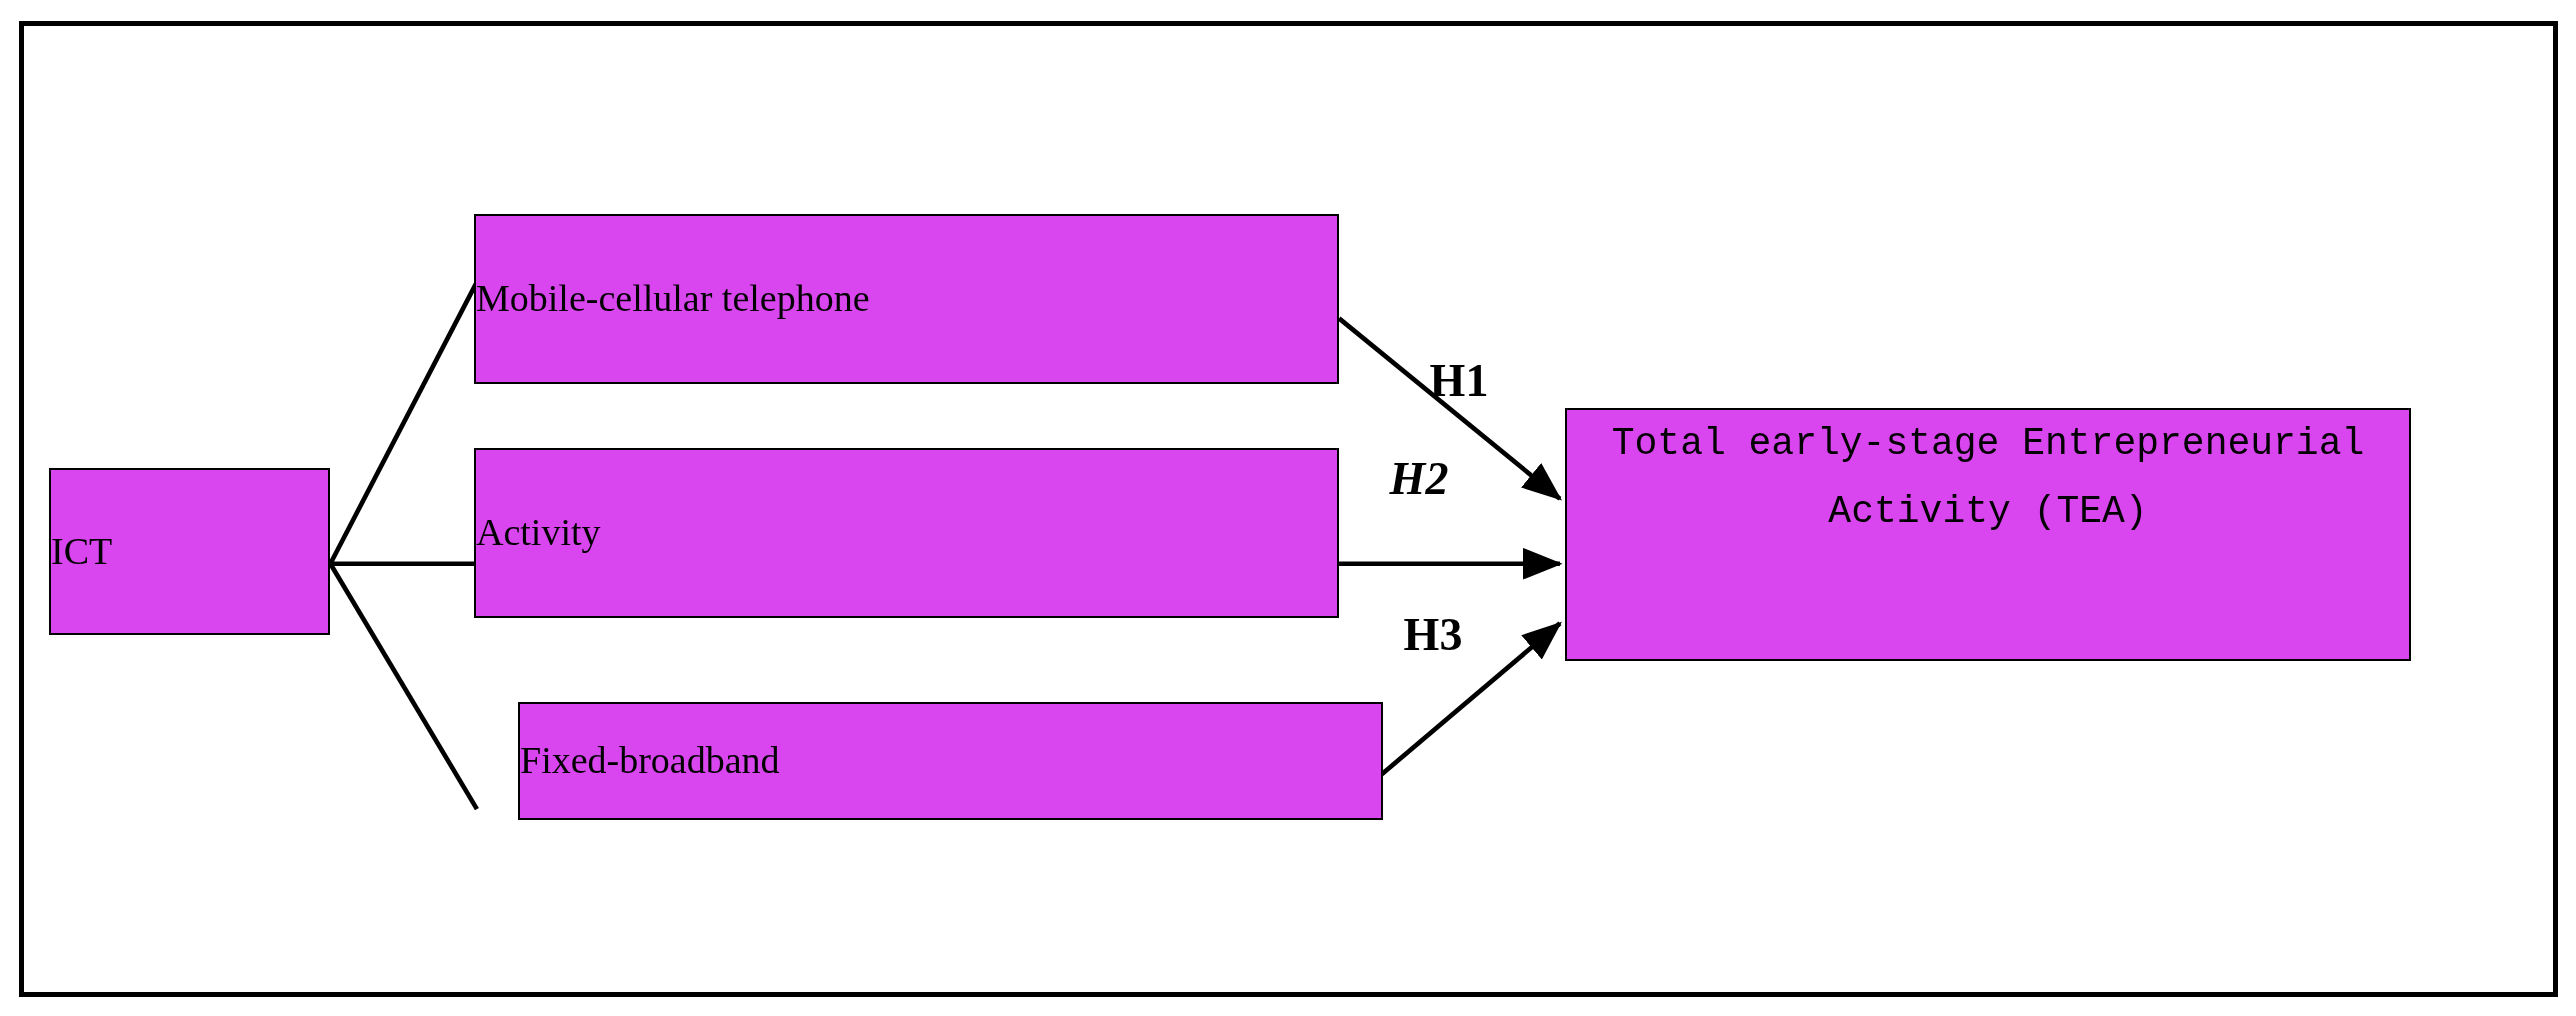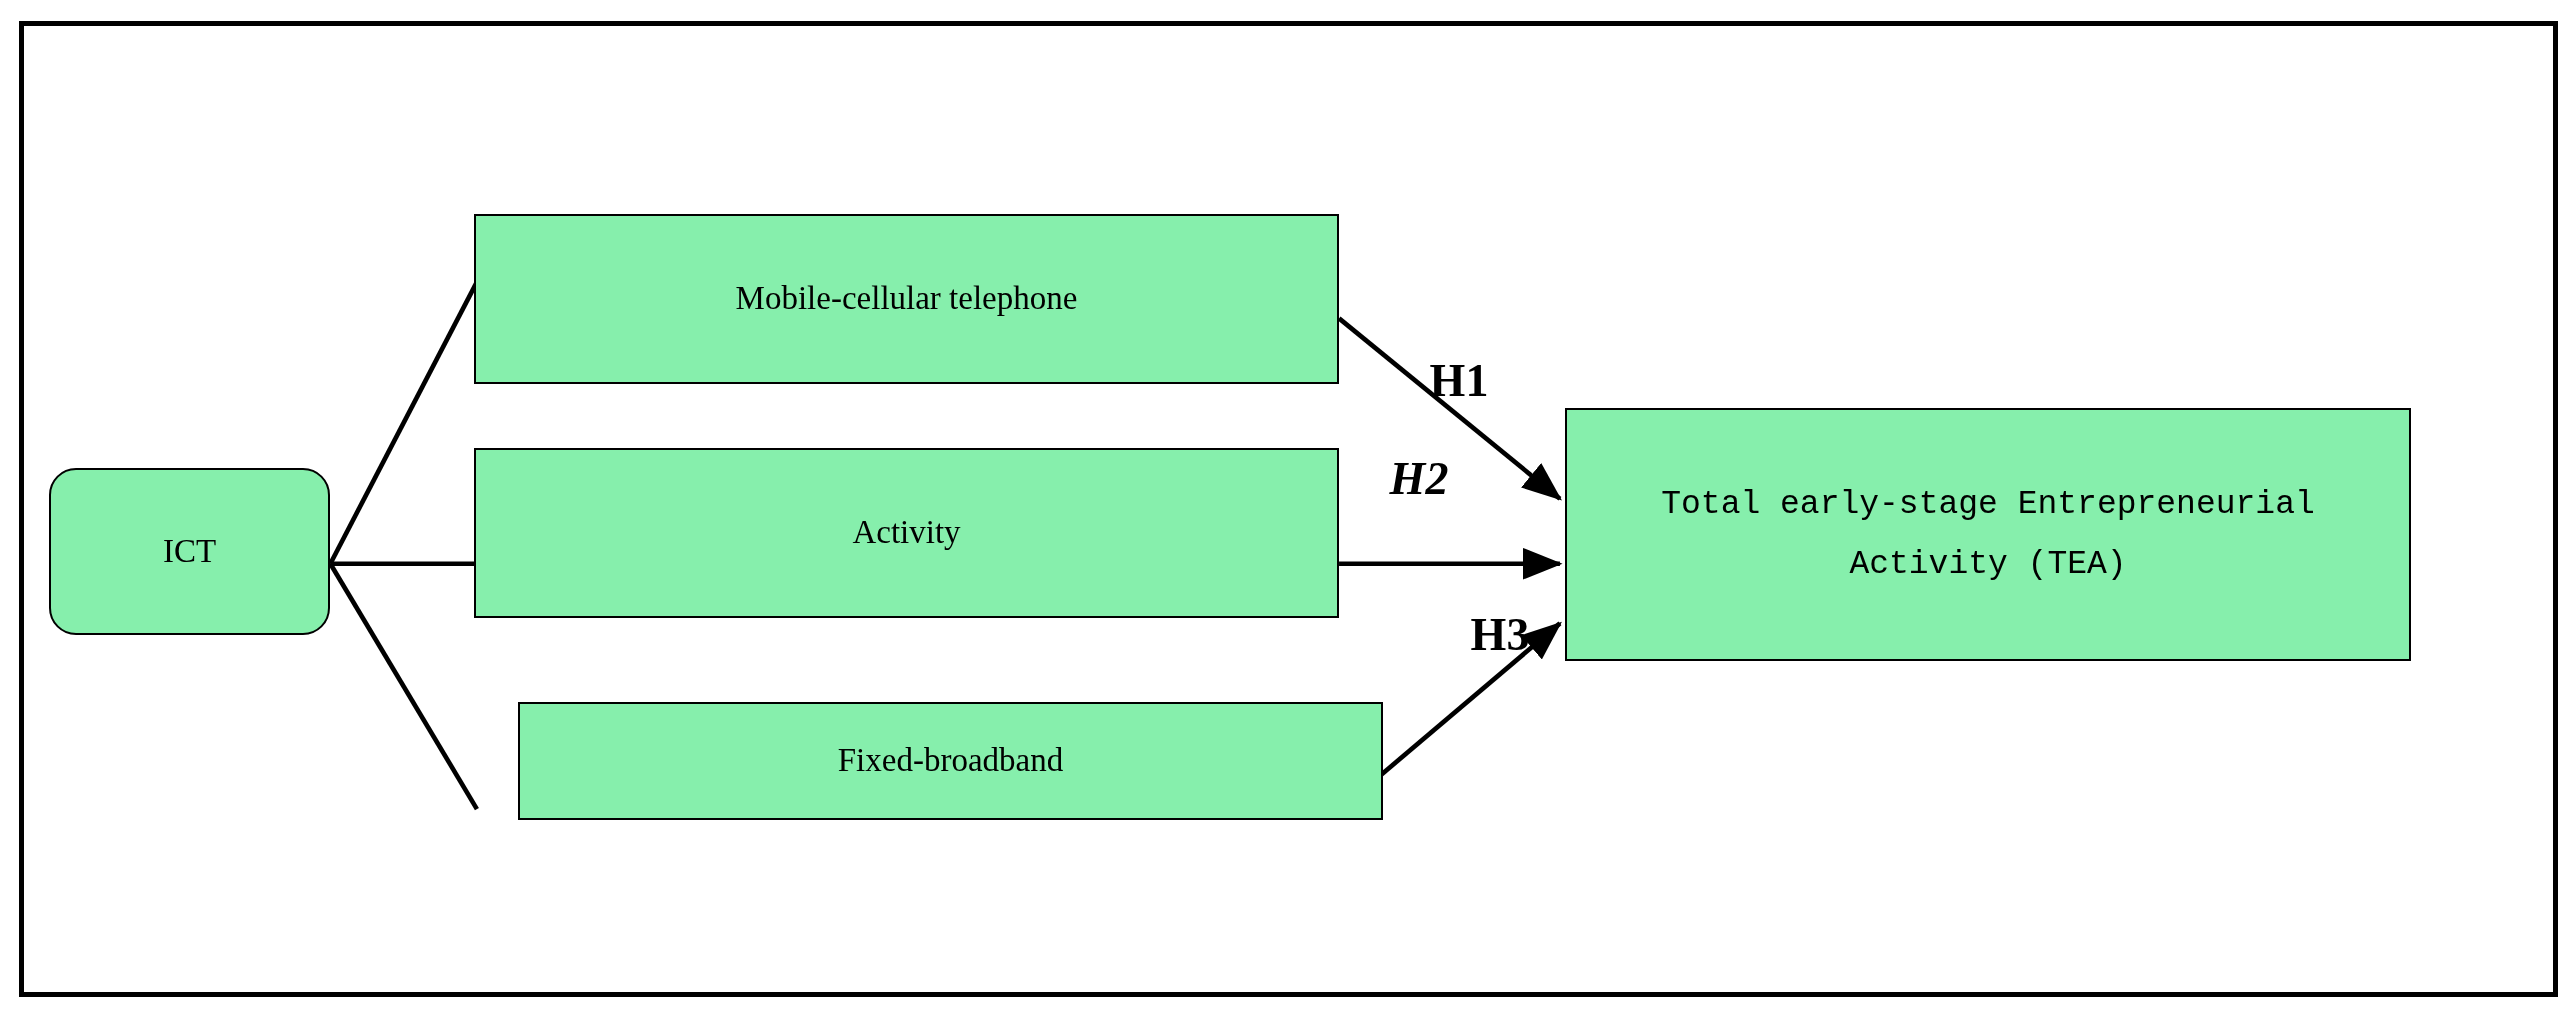--- a/index.html
+++ b/index.html
@@ -21,46 +21,45 @@
   }
   .wires {
     position: absolute;
     left: 0; top: 0;
     width: 2576px; height: 1016px;
   }
   .node {
     position: absolute;
     box-sizing: border-box;
     border: 2.7px solid #000000;
-    background: #86efac;
+    background: #d946ef;
     display: flex;
     align-items: center;
-    justify-content: center;
     text-align: center;
-    font-size: 33px;
+    font-size: 38px;
     line-height: 1.25;
     white-space: nowrap;
   }
-  .node-ict      { left: 49px;   top: 468px; width: 281px;  height: 167px; border-radius: 27px; }
+  .node-ict      { left: 49px;   top: 468px; width: 281px;  height: 167px; }
   .node-mobile   { left: 474px;  top: 214px; width: 865px; height: 170px; }
   .node-internet { left: 474px;  top: 448px; width: 865px; height: 170px; }
   .node-fixed    { left: 474px;  top: 702px; width: 865px; height: 118px; margin-left: 44px; }
   .node-tea      { left: 1565px; top: 408px; width: 846px; height: 253px;
                    flex-direction: column; line-height: 1.8; font-family: Liberation Mono, monospace; }
   .hyp-label {
     position: absolute;
     transform: translate(-50%, -50%);
     font-weight: bold;
     font-size: 46px;
     white-space: nowrap;
     margin-top: 27px;
   }
   .hyp-h1 { left: 1459px; top: 353px; }
   .hyp-h2 { left: 1419px; top: 451px; font-style: italic; }
-  .hyp-h3 { left: 1500px; top: 607px; }
+  .hyp-h3 { left: 1433px; top: 607px; }
 </style>
 </head>
 <body>
 
 <div class="canvas">
 
   <div class="frame"></div>
 
   <svg class="wires" width="2576" height="1016" viewBox="0 0 3884 1532" xmlns="http://www.w3.org/2000/svg">
     <defs>

